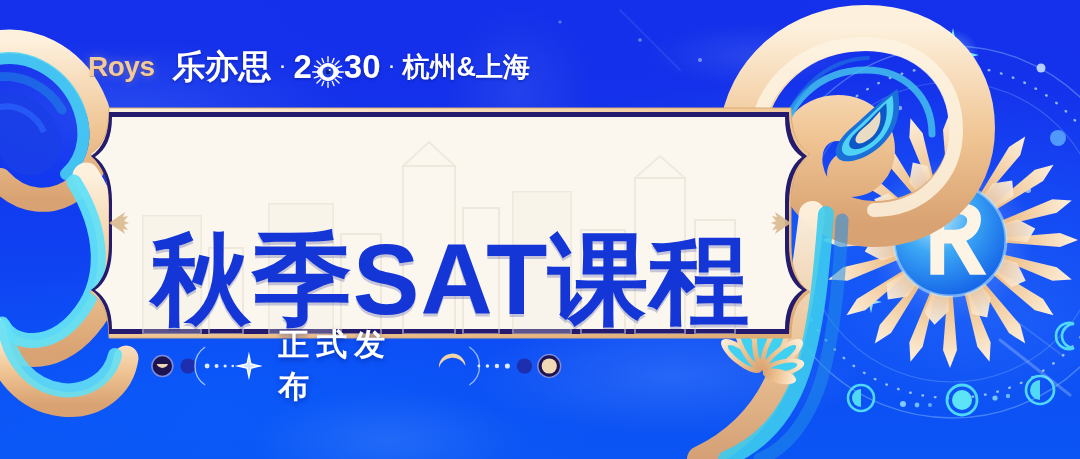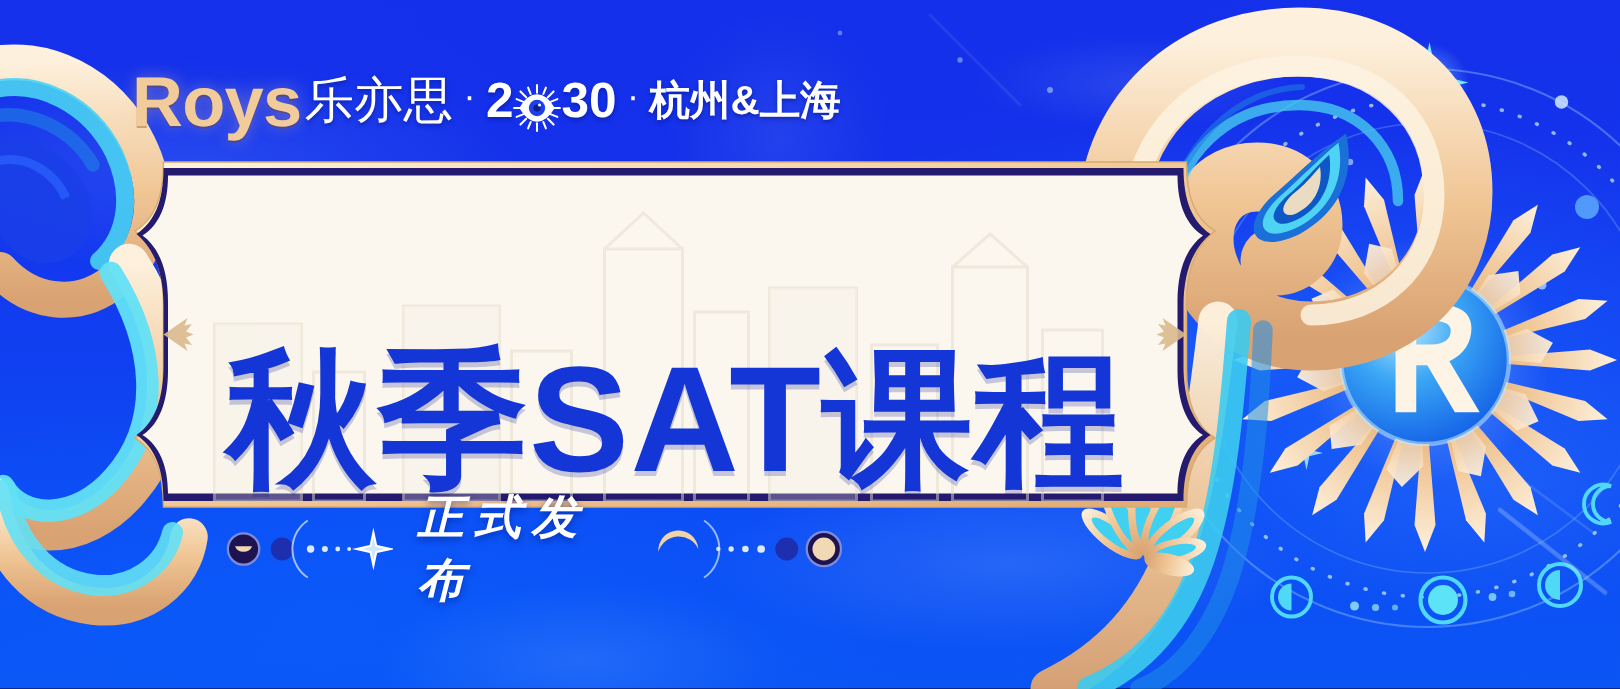--- a/index.html
+++ b/index.html
@@ -24,26 +24,26 @@
      radial-gradient(ellipse 14% 10% at 70% 12%, rgba(180,215,255,.13), rgba(180,215,255,0) 70%),
      radial-gradient(ellipse 10% 26% at 48% 20%, rgba(170,210,255,.10), rgba(170,210,255,0) 70%);}
   svg.layer{position:absolute;left:0;top:0;width:1080px;height:459px;overflow:visible;}
 
   
   .logoline{
     position:absolute;left:88px;top:45px;height:44px;
     display:flex;align-items:center;gap:0px;white-space:nowrap;z-index:40;
   }
   .logo-roys{
-    font-size:47px;font-weight:bold;letter-spacing:-.5px;
+    font-size:28px;font-weight:bold;letter-spacing:-.5px;
     color:#f2cb9a;
     text-shadow:0 1px 0 rgba(120,60,0,.35), 0 0 10px rgba(255,200,140,.35);
   }
   .logo-cn{
-    font-size:33px;font-weight:normal;color:#ffffff;margin-left:2px;
+    font-size:33px;font-weight:bold;color:#ffffff;margin-left:18px;
     text-shadow:0 1px 3px rgba(0,20,120,.55);
   }
   .logo-sep{font-size:24px;color:#ffffff;margin:0 7px;position:relative;top:-2px;}
   .logo-num{font-size:33px;font-weight:bold;color:#ffffff;text-shadow:0 1px 3px rgba(0,20,120,.55);}
   .eye-wrap{display:inline-block;width:34px;height:34px;position:relative;top:5px;margin:0 -1px;}
   .logo-city{font-size:27px;font-weight:bold;color:#ffffff;text-shadow:0 1px 3px rgba(0,20,120,.55);}
 
   
   .plaque-wrap{position:absolute;left:83px;top:108px;width:735px;height:230px;z-index:30;}
   .plaque-title{
@@ -51,21 +51,21 @@
     display:flex;align-items:flex-end;justify-content:center;
     font-size:100px;font-weight:bold;letter-spacing:1px;
     color:#1536d6;
     text-shadow:0 3px 0 rgba(10,25,140,.22);
     z-index:6;
   }
 
   
   .release{
     position:absolute;left:150px;top:342px;width:420px;height:48px;z-index:40;
-    display:flex;align-items:center;gap:0;font-style:italic;
+    display:flex;align-items:center;gap:0;
   }
   .release-text{
     font-size:31px;font-weight:bold;color:#ffffff;letter-spacing:7px;
     text-shadow:0 2px 5px rgba(0,20,120,.5);
     margin:0 14px 0 16px;
   }
 </style>
 </head>
 <body>
 

